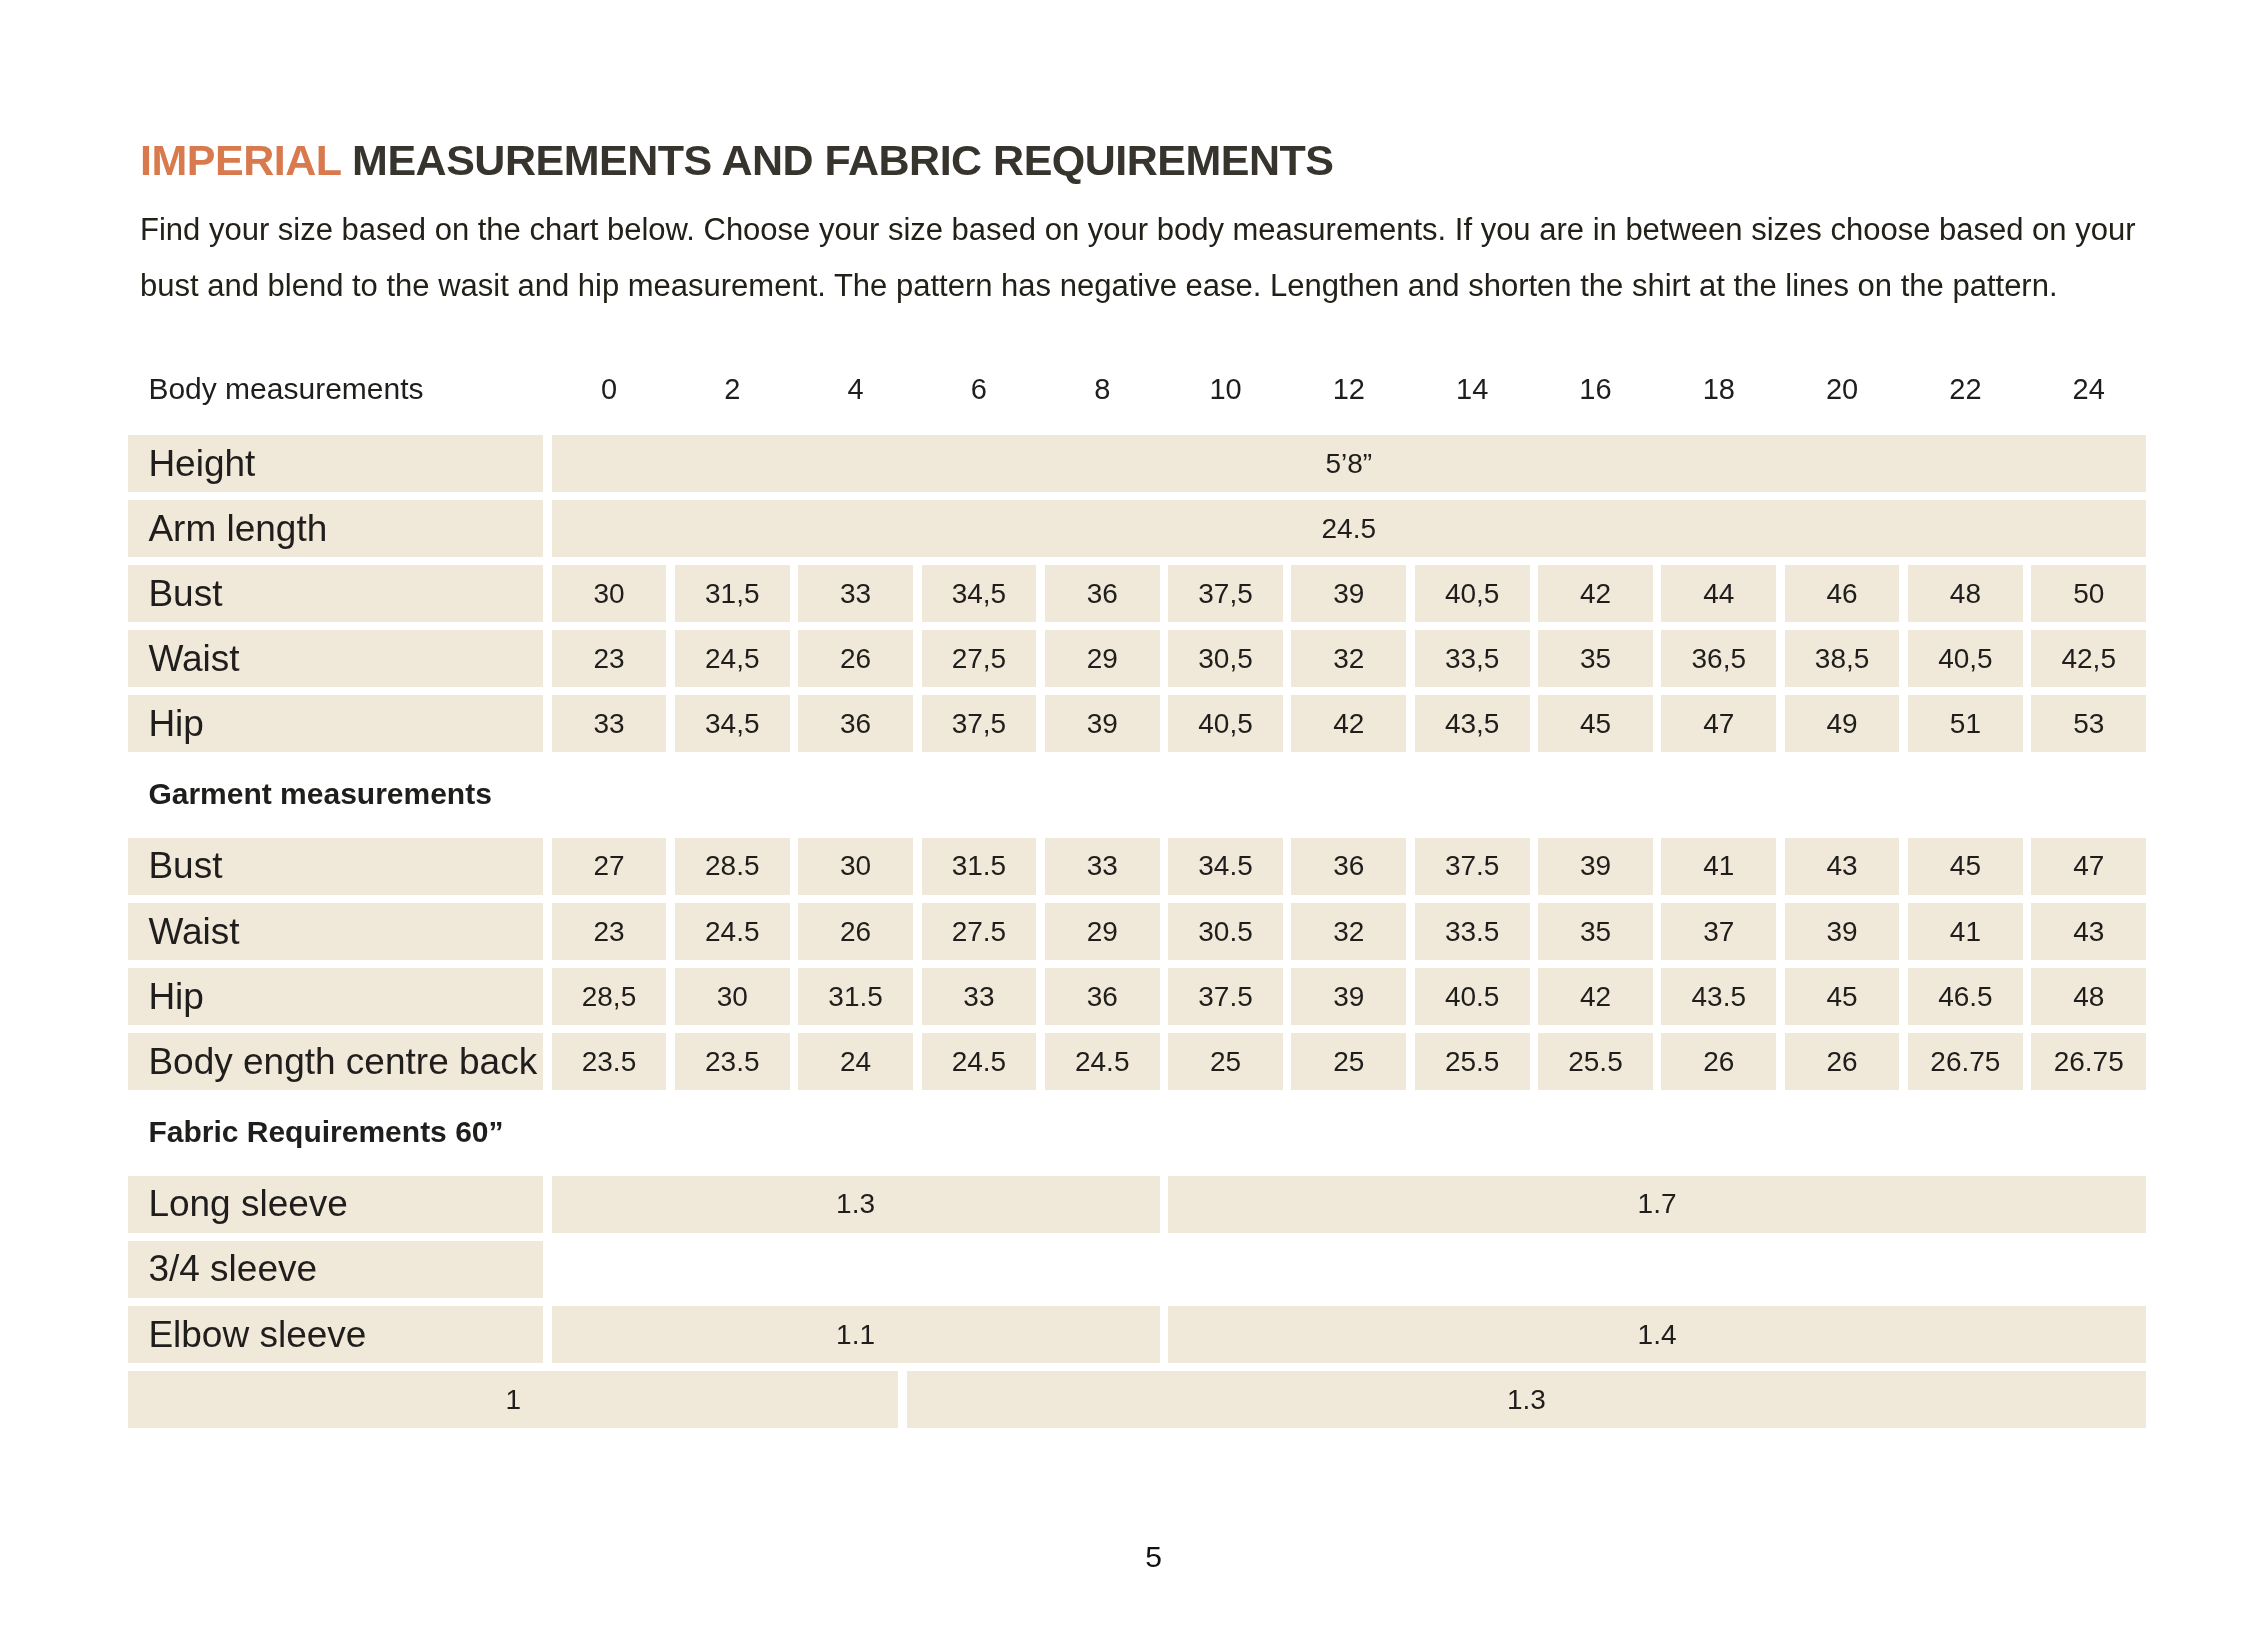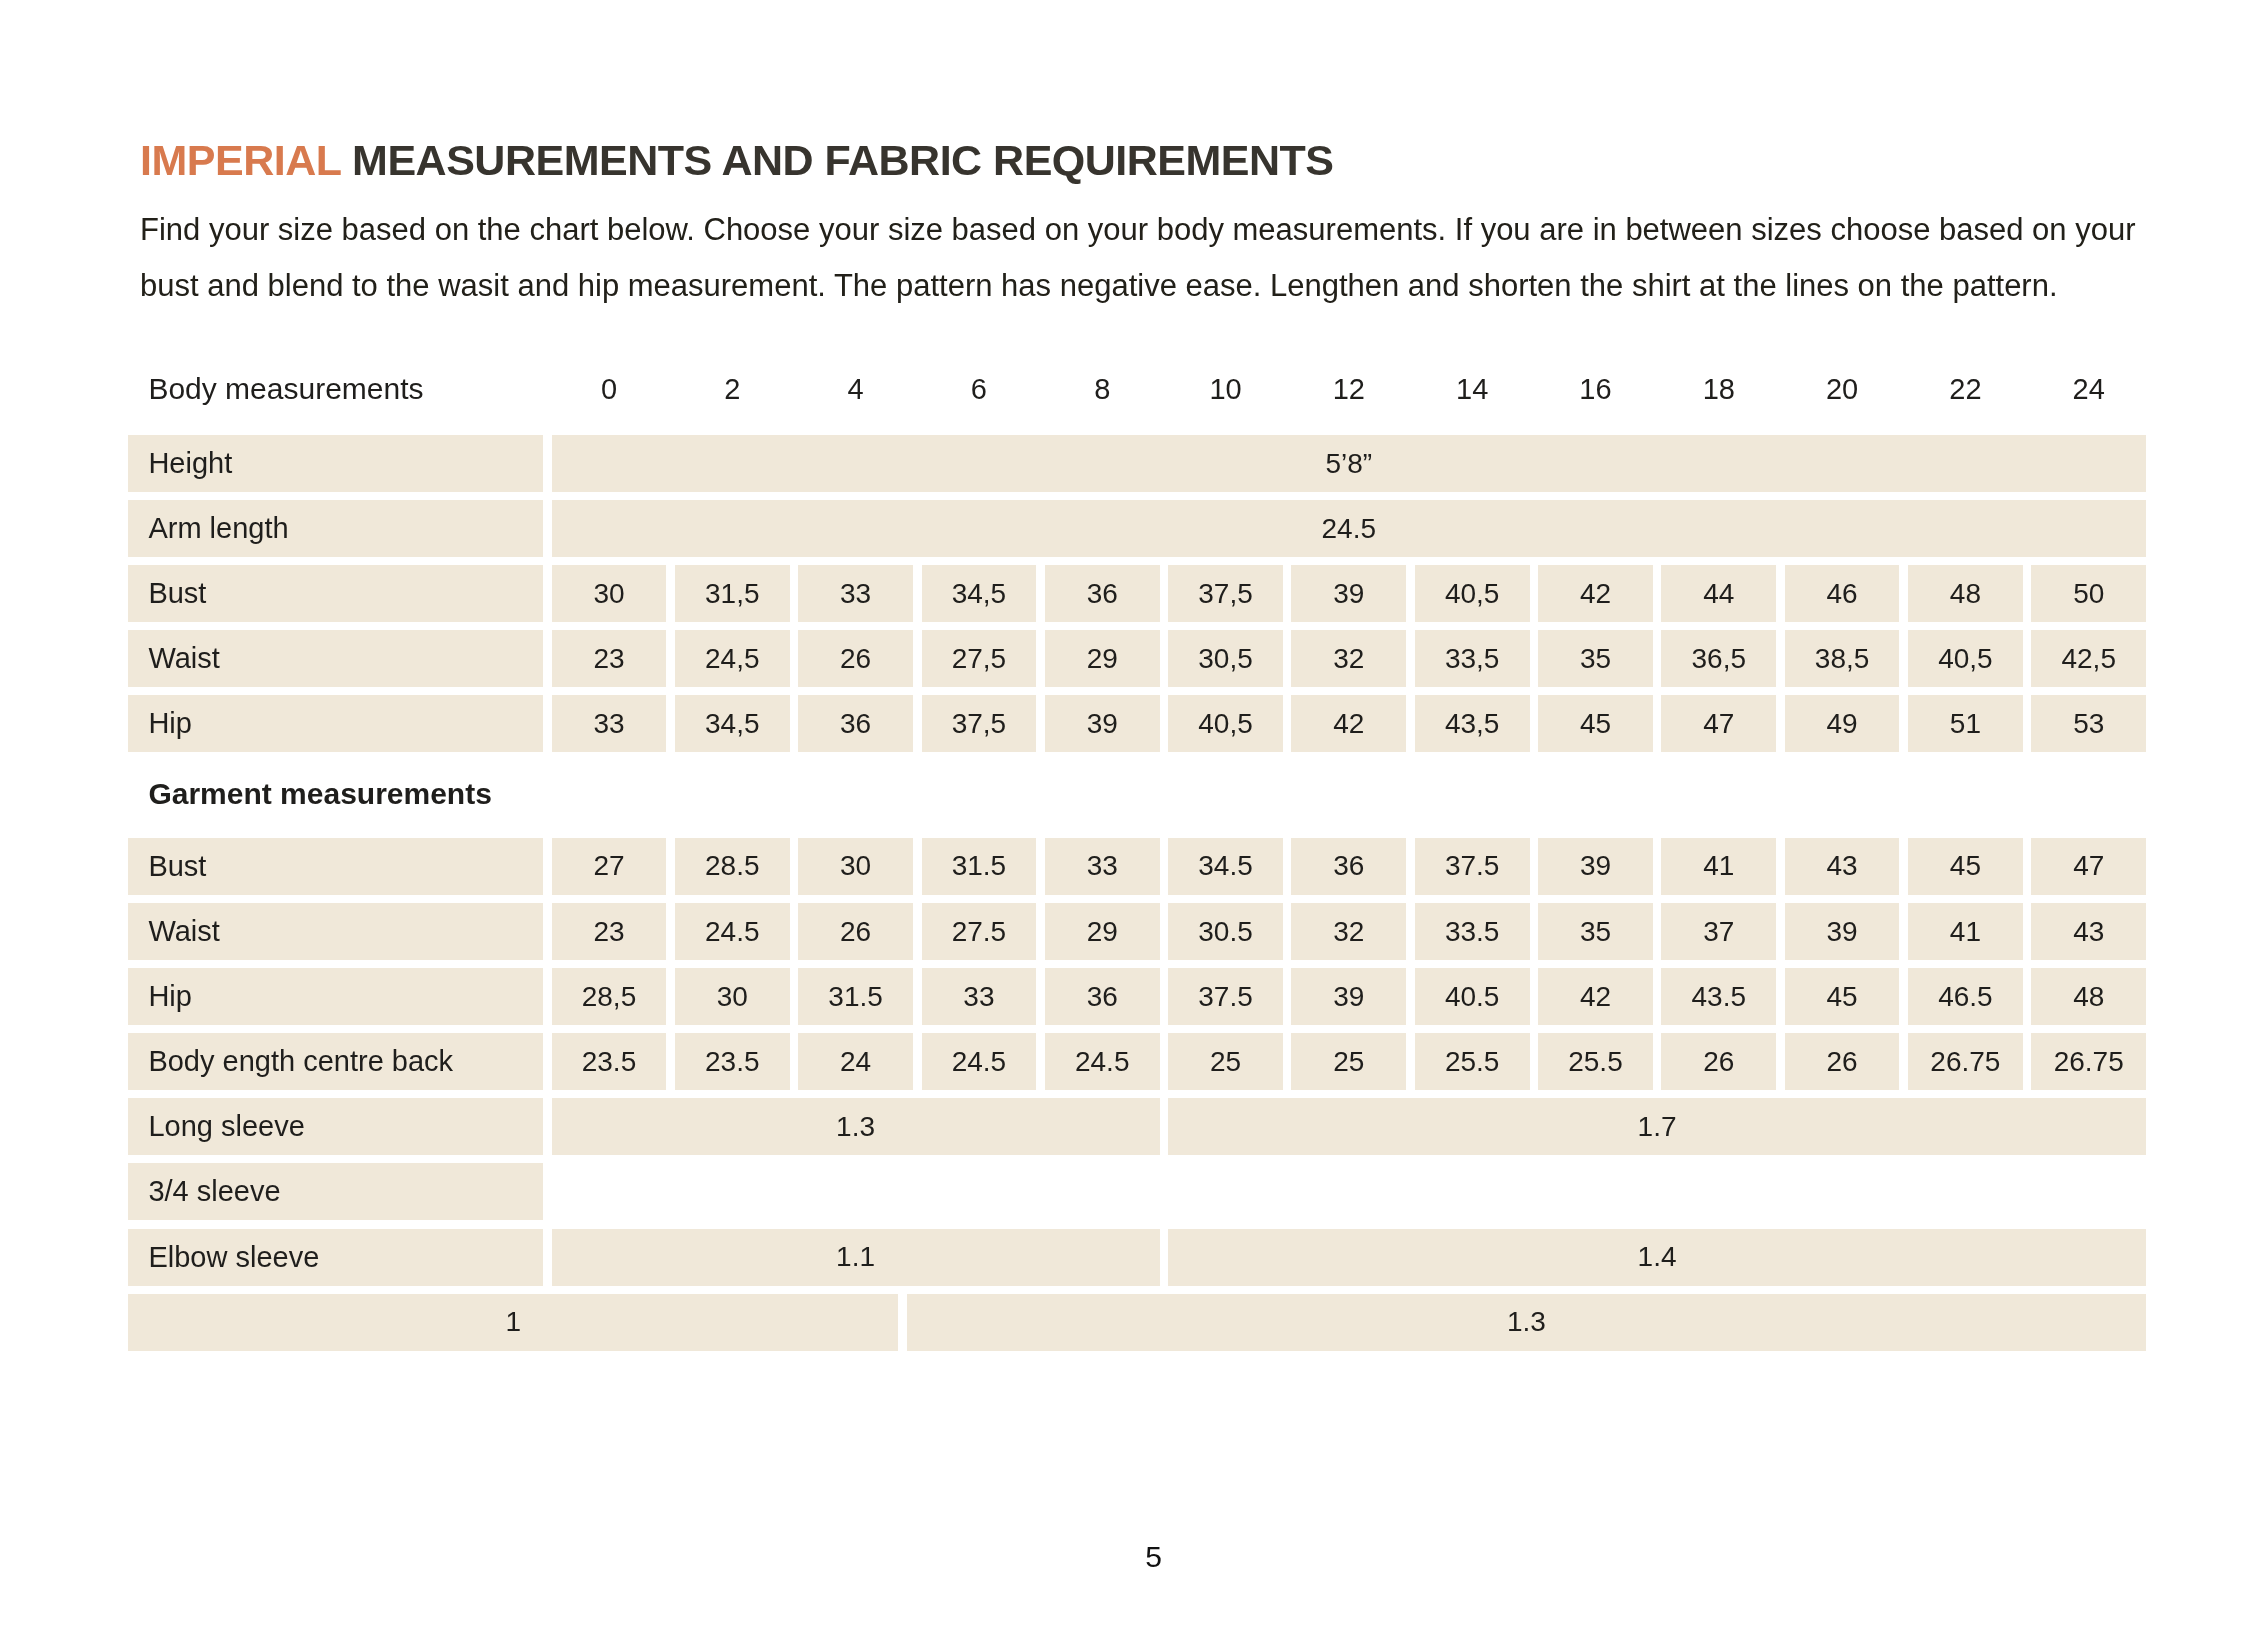--- a/index.html
+++ b/index.html
@@ -19,21 +19,21 @@
 
   .table { position:absolute; left:128px; top:370px; width:2018px; }
   .hdr-row, .row { display:flex; gap:8.6px; }
   .hdr-row { height:38px; margin-bottom:27px; align-items:center; }
   .hdr-label { width:415px; padding-left:20.4px; font-size:30px; color:#1f1e1c; }
   .cells { flex:1 1 0; display:flex; gap:8.6px; }
   .hdr-cell { flex:1 1 0; display:flex; align-items:center; justify-content:center;
               font-size:29px; color:#1f1e1c; }
   .row { height:57px; margin-bottom:8.1px; }
   .label { width:415px; background:var(--cellbg,#f0e8d9); display:flex; align-items:center;
-           padding-left:20.4px; font-size:29px;text-align:right; }
+           padding-left:20.4px; font-size:37px;text-align:right; }
   .cell { flex:1 1 0; background:var(--cellbg,#f0e8d9); display:flex; align-items:center;
           justify-content:center; font-size:28px; }
   .cell.span-all { flex:1 1 0; }
   .cell.fab-left  { flex:1351 1 0; }
   .cell.fab-right { flex:2173 1 0; }
   .section-hdr { height:38px; margin-top:22.6px; margin-bottom:25px; display:flex;
                  align-items:center; padding-left:20.4px; font-size:30px; font-weight:700;
                  color:#1f1e1c; }
   .page-num { position:absolute; left:0; right:0; top:1540px; text-align:center;
               font-size:30px; color:#111; }
@@ -207,20 +207,21 @@
             <div class="cell">25.5</div>
             <div class="cell">25.5</div>
             <div class="cell">26</div>
             <div class="cell">26</div>
             <div class="cell">26.75</div>
             <div class="cell">26.75</div>
           </div>
         </div>
       </div>
 
+    <div class="section-hdr">Fabric Requirements 60”</div>
 
     <div id="fabricRows">
         <div class="row">
           <div class="label">Long sleeve</div>
           <div class="cells">
             <div class="cell fab-left">1.3</div>
             <div class="cell fab-right">1.7</div>
           </div>
         </div>
         <div class="row">

